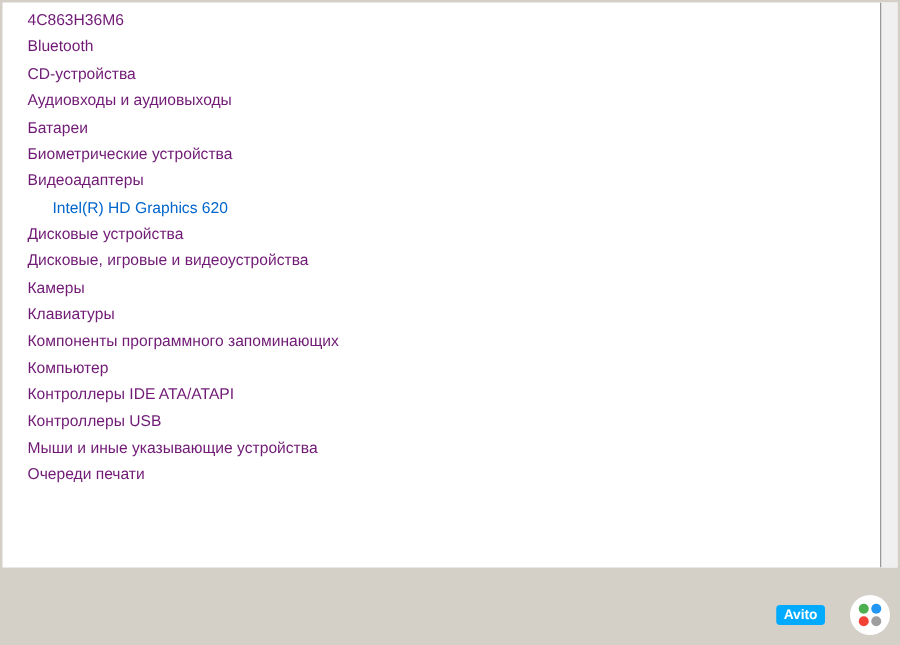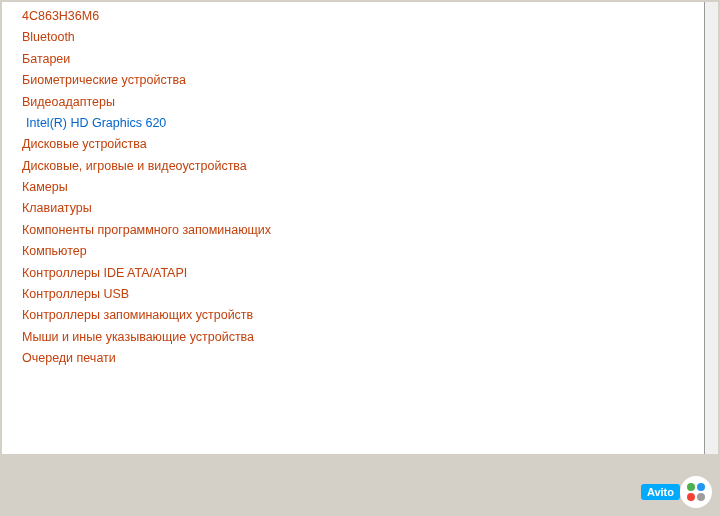--- a/index.html
+++ b/index.html
@@ -31,46 +31,46 @@
       overflow: hidden;
       position: relative;
     }
     .tree-list {
       padding: 4px 0;
       overflow: hidden;
     }
     .tree-item {
       padding: 1px 4px 1px 20px;
       font-size: 12.5px;
-      color: #c2410c;
+      color: #701a75;
       line-height: 1.55;
       white-space: nowrap;
     }
     .tree-item.highlighted {
       color: #0066cc;
     }
     .tree-item.sub-item {
-      padding-left: 24px;
+      padding-left: 40px;
     }
     .bottom-bar {
       height: 60px;
       background: #d4d0c8;
       display: flex;
       align-items: flex-end;
       justify-content: flex-end;
       padding: 4px 8px;
       position: relative;
     }
     .avito-logo {
       position: absolute;
       bottom: 8px;
       right: 8px;
       display: flex;
       align-items: center;
-      gap: 0;
+      gap: 20px;
     }
     .avito-badge {
       background: #00aaff;
       color: white;
       font-size: 11px;
       font-weight: bold;
       padding: 2px 6px;
       border-radius: 3px;
     }
     .avito-icon {
@@ -109,33 +109,34 @@
     }
   </style>
 </head>
 <body>
 
 <div class="device-manager">
   <div class="content-area">
     <div class="tree-list">
     <div class="tree-item">4C863H36M6</div>
         <div class="tree-item">Bluetooth</div>
+        <div class="tree-item">CD-устройства</div>
+        <div class="tree-item">Аудиовходы и аудиовыходы</div>
         <div class="tree-item">Батареи</div>
         <div class="tree-item">Биометрические устройства</div>
         <div class="tree-item">Видеоадаптеры</div>
         <div class="tree-item highlighted sub-item">Intel(R) HD Graphics 620</div>
         <div class="tree-item">Дисковые устройства</div>
         <div class="tree-item">Дисковые, игровые и видеоустройства</div>
         <div class="tree-item">Камеры</div>
         <div class="tree-item">Клавиатуры</div>
         <div class="tree-item">Компоненты программного запоминающих</div>
         <div class="tree-item">Компьютер</div>
         <div class="tree-item">Контроллеры IDE ATA/ATAPI</div>
         <div class="tree-item">Контроллеры USB</div>
-        <div class="tree-item">Контроллеры запоминающих устройств</div>
         <div class="tree-item">Мыши и иные указывающие устройства</div>
         <div class="tree-item">Очереди печати</div>
       </div>
     <div class="scrollbar"></div>
   </div>
   <div class="bottom-bar">
     <div class="avito-logo">
       <span class="avito-badge">Avito</span>
       <div class="avito-icon">
         <div class="avito-dots">

